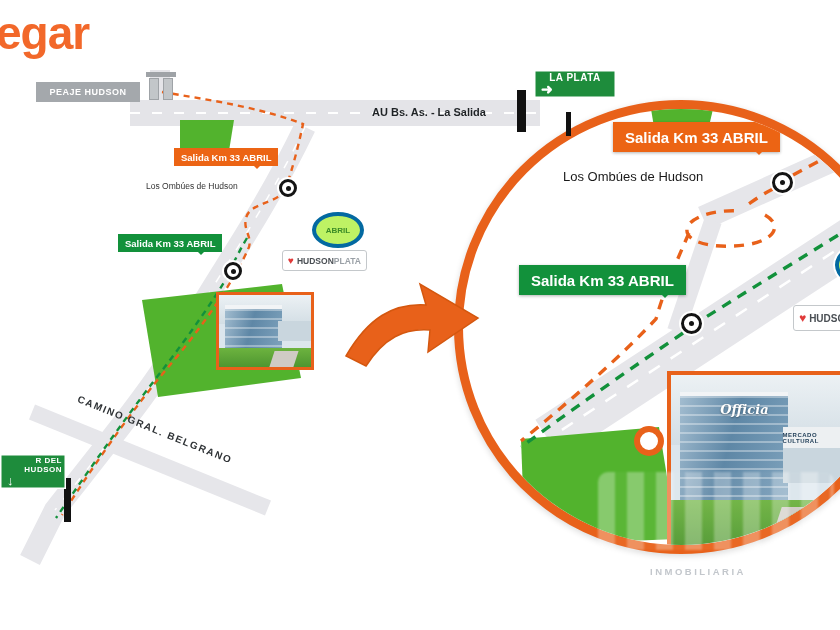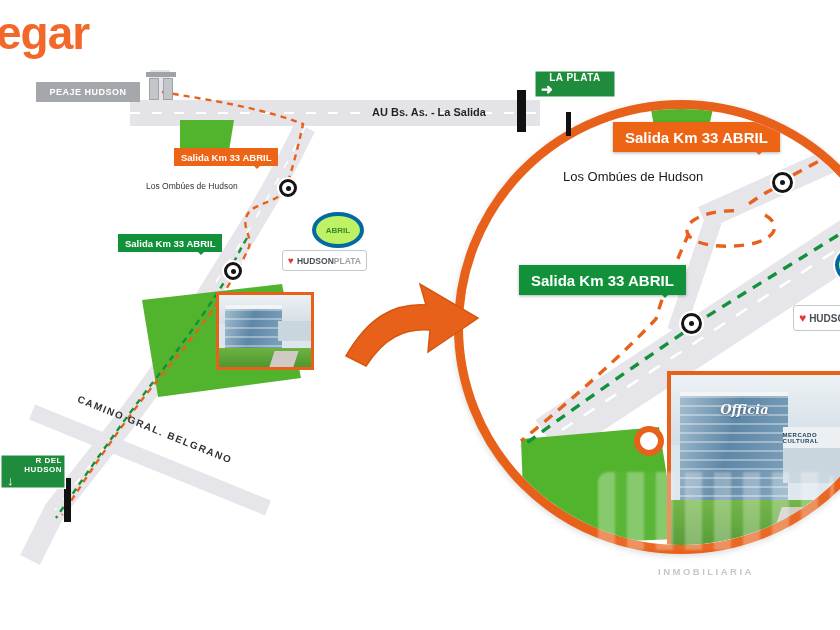--- a/index.html
+++ b/index.html
@@ -87,21 +87,21 @@
 
   
   #bigArrow{position:absolute;left:338px;top:258px;width:150px;height:115px;z-index:40;}
 
   
   .wm-big{position:absolute;left:598px;top:472px;width:236px;height:78px;z-index:50;
           border-radius:10px;opacity:.8;filter:blur(1px);
           background:repeating-linear-gradient(90deg,rgba(255,255,255,.38) 0 17px,
                      rgba(255,255,255,.06) 17px 29px);}
   .wm-line{position:absolute;left:650px;top:566px;z-index:50;color:#C3C7CC;font-size:9.5px;
-           font-weight:bold;letter-spacing:2.5px;margin-left:8px;}
+           font-weight:bold;letter-spacing:2.5px;}
 
   #title{position:absolute;left:-4px;top:6px;font-size:46px;font-weight:800;color:#F2682A;
          z-index:45;letter-spacing:-1px;}
 </style>
 </head>
 <body>
 
 <div id="stage">
 
   <svg class="abs" style="left:0;top:0;z-index:1;" width="840" height="630" viewBox="0 0 840 630">

